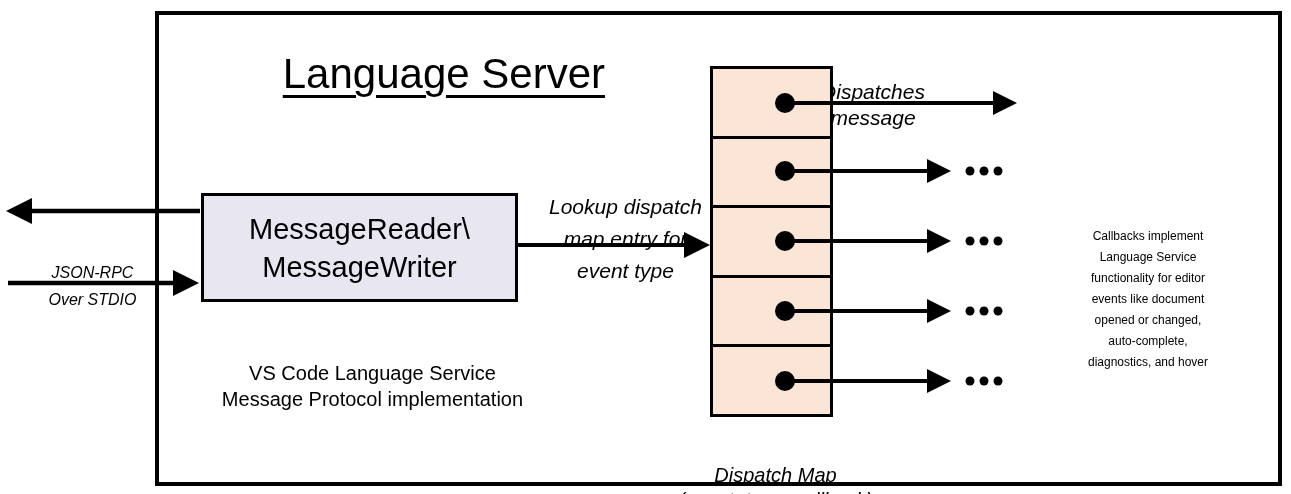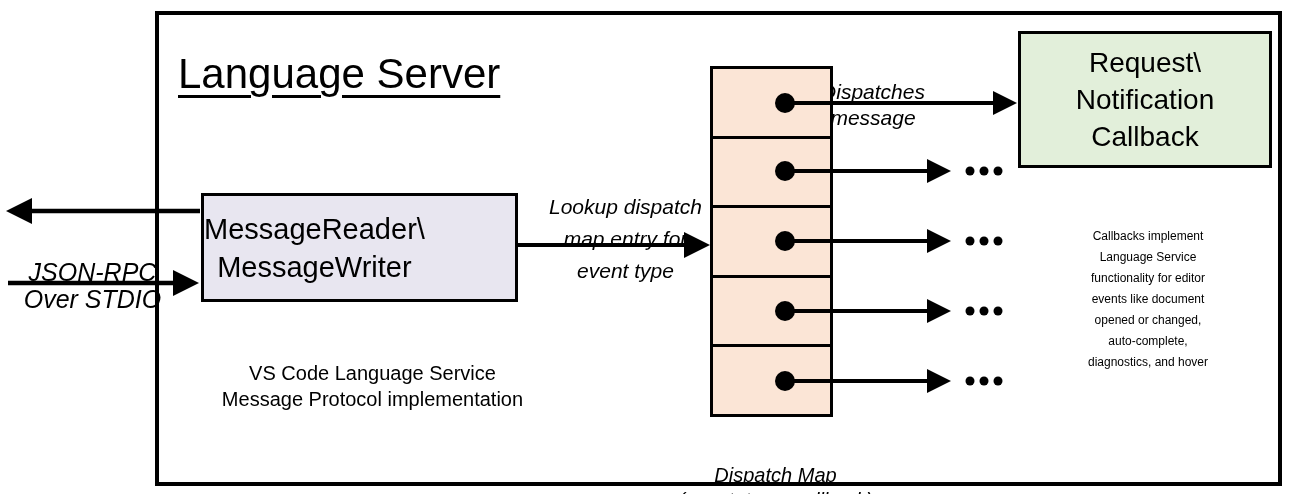--- a/index.html
+++ b/index.html
@@ -15,41 +15,41 @@
   .abs { position: absolute; box-sizing: border-box; }
   .pre { white-space: pre-line; }
   .center { text-align: center; margin-top: 40px; }
 
   #outer-box {
     left: 155px; top: 11px; width: 1127px; height: 475px;
     border: 4px solid #000;
     background: transparent;
   }
   #title {
-    left: 178px; top: 50px; width: 420px;
-    font-size: 42px; line-height: 48px; text-align: left;
+    left: 185px; top: 50px; width: 420px;
+    font-size: 42px; line-height: 48px; text-align: right;
   }
   #title span {
     text-decoration: underline;
     text-decoration-thickness: 3px;
     text-underline-offset: 7px;
   }
   #msg-box {
     left: 201px; top: 193px; width: 317px; height: 109px;
     background: #E8E6F0; border: 3px solid #000;
-    display: flex; align-items: center; 
+    display: flex; align-items: center; justify-content: center;
     font-size: 29px; line-height: 38px; text-align: center;
   }
   #msg-caption {
     left: 190px; top: 320px; width: 365px;
     font-size: 20px; line-height: 26px;
   }
   #stdio-label {
     left: 10px; top: 219px; width: 165px;
-    font-style: italic; font-size: 25px; line-height: 27px;
+    font-style: italic; font-size: 16px; line-height: 27px;
   }
   #lookup-label {
     left: 523px; top: 151px; width: 205px;
     font-style: italic; font-size: 21px; line-height: 32px;
   }
   #dispatches-label {
     left: 798px; top: 39px; width: 150px;
     font-style: italic; font-size: 21px; line-height: 26px;
   }
   #callback-box {
@@ -102,25 +102,20 @@
   <div id="stdio-label" class="abs pre center">JSON-RPC
 Over STDIO</div>
 
   <div id="lookup-label" class="abs pre center">Lookup dispatch
 map entry for
 event type</div>
 
   <div id="dispatches-label" class="abs pre center">Dispatches
 message</div>
 
-  <div id="callback-box" class="abs">
-    <div class="pre">Request\
-Notification
-Callback</div>
-  </div>
   <div id="callbacks-desc" class="abs pre center">Callbacks implement
 Language Service
 functionality for editor
 events like document
 opened or changed,
 auto-complete,
 diagnostics, and hover</div>
 
   <div id="dispatch-map" class="abs">
     <div class="dispatch-cell"></div>

